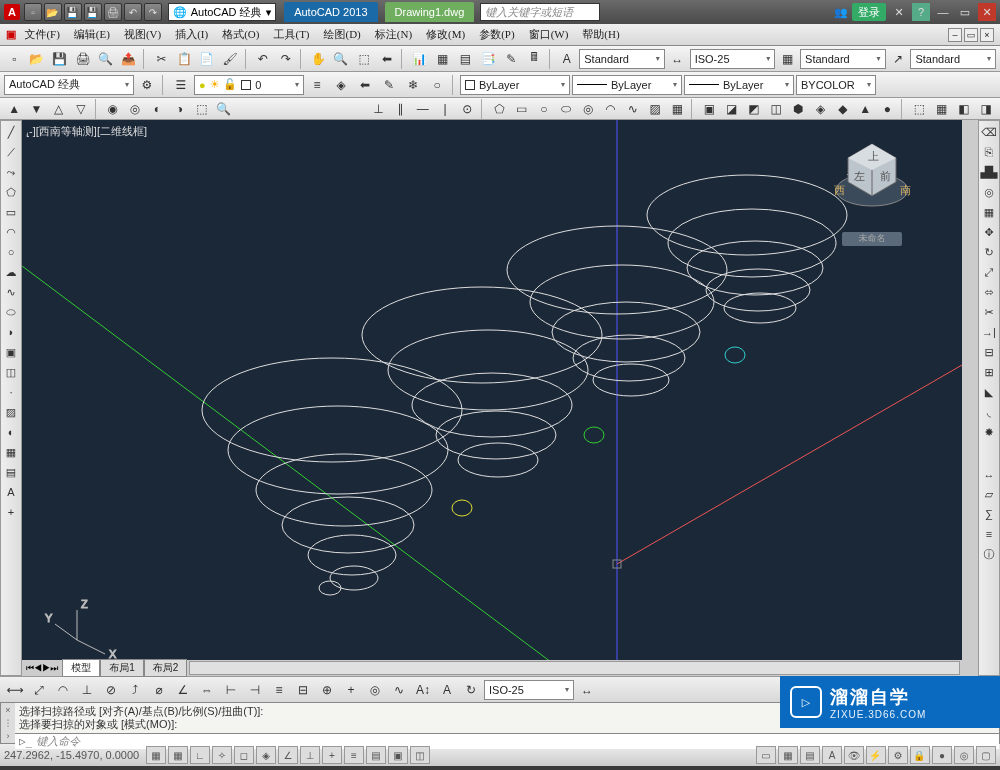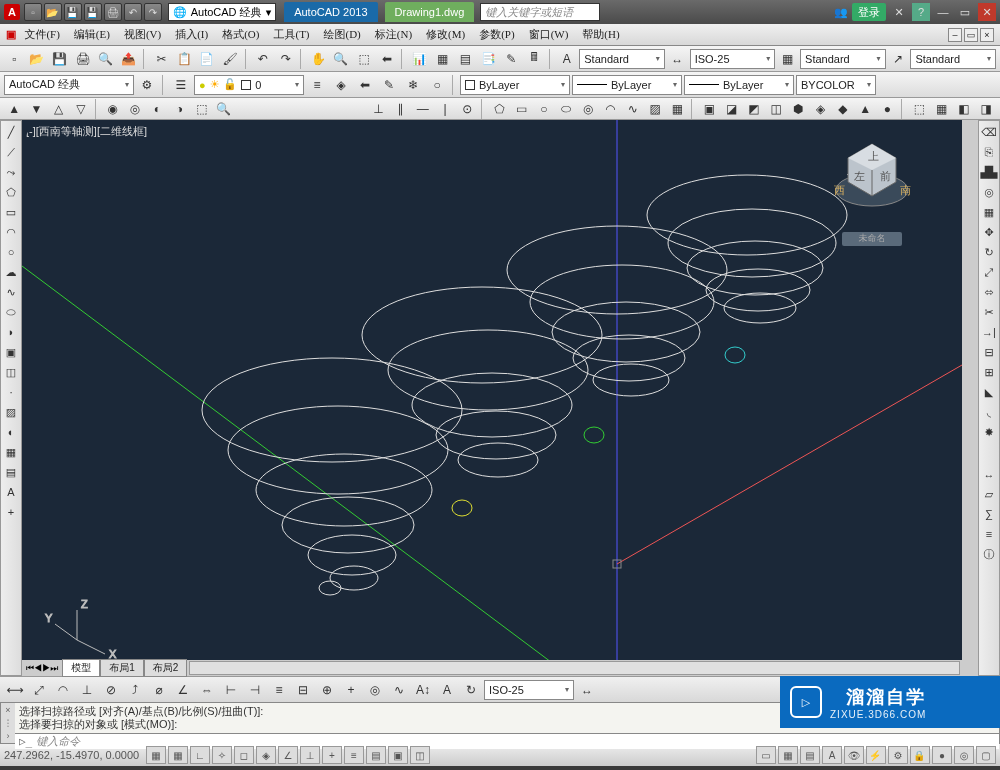--- a/index.html
+++ b/index.html
@@ -63,21 +63,21 @@
 .cmdentry { color: #888; font-style: italic; font-size: 11px; }
 
 
 .statusbar { height: 22px; background: linear-gradient(#eee,#ccc); display: flex; align-items: center; padding: 0 4px; gap: 2px; color: #555; font-size: 10px; }
 .stat-coord { width: 140px; }
 .stat-btn { width: 20px; height: 18px; border: 1px solid #999; background: #ddd; display: flex; align-items: center; justify-content: center; font-size: 10px; }
 
 
 .watermark { position: absolute; right: 0; bottom: 42px; width: 220px; height: 52px; background: #0a6abf; color: #fff; display: flex; align-items: center; padding: 0 10px; gap: 8px; z-index: 10; }
 .wm-icon { width: 32px; height: 32px; border: 2px solid #fff; border-radius: 6px; display: flex; align-items: center; justify-content: center; }
-.wm-text { display: flex; flex-direction: column; align-items: flex-end; }
+.wm-text { display: flex; flex-direction: column; }
 .wm-cn { font-size: 18px; font-weight: bold; letter-spacing: 2px; }
 .wm-url { font-size: 10px; letter-spacing: 1px; opacity: .9; }
 
 svg.canvas-svg { position: absolute; top: 0; left: 0; width: 100%; height: 100%; }
 </style>
 </head>
 <body>
 
 <div class="titlebar">
   <div class="app-icon">A</div>

